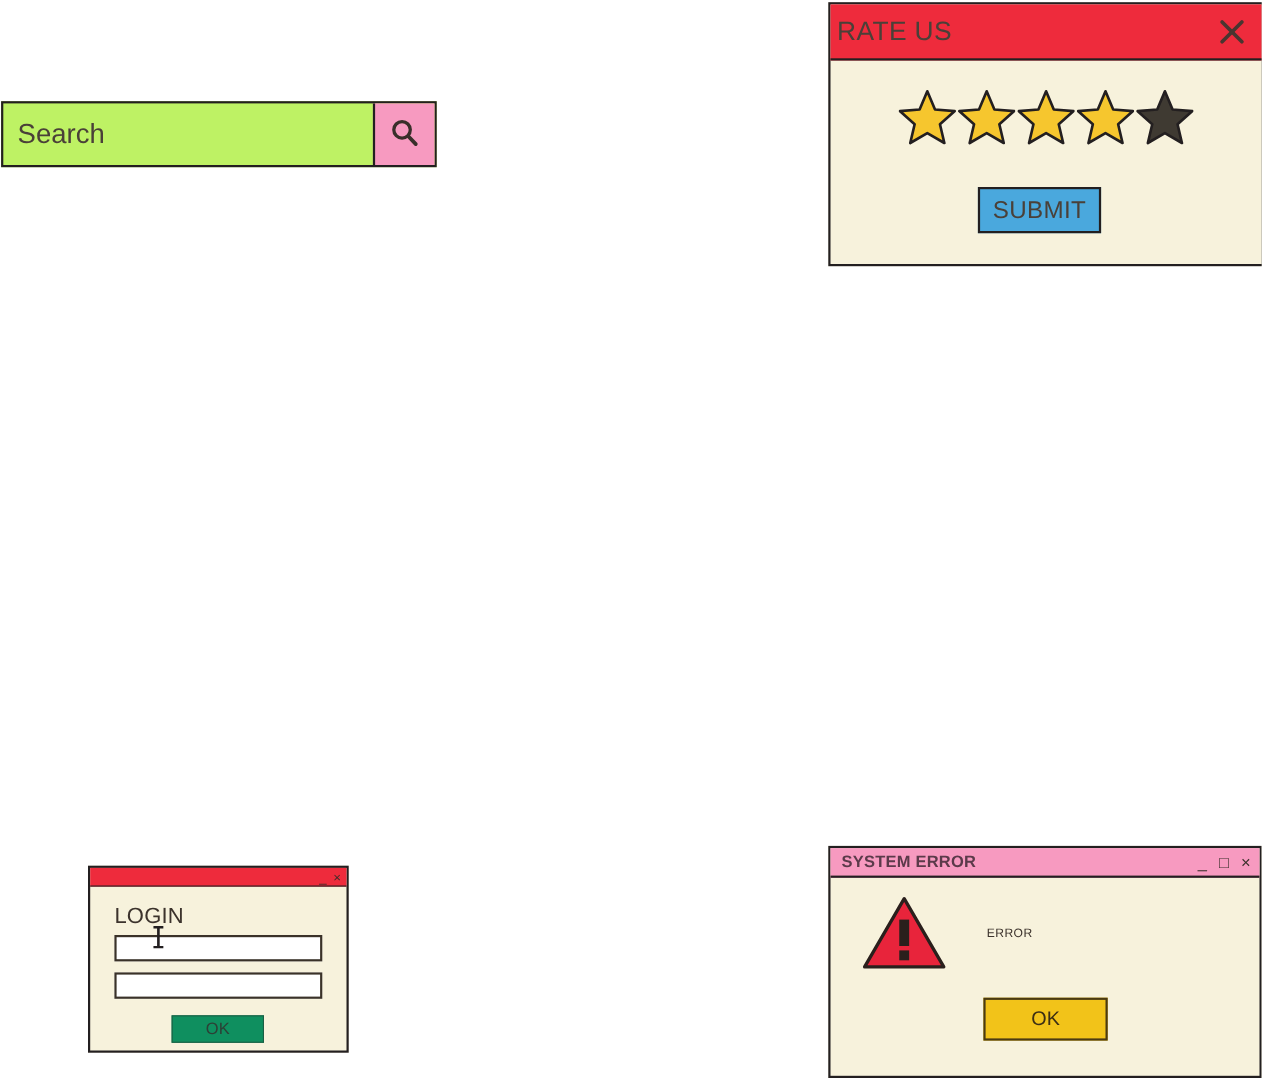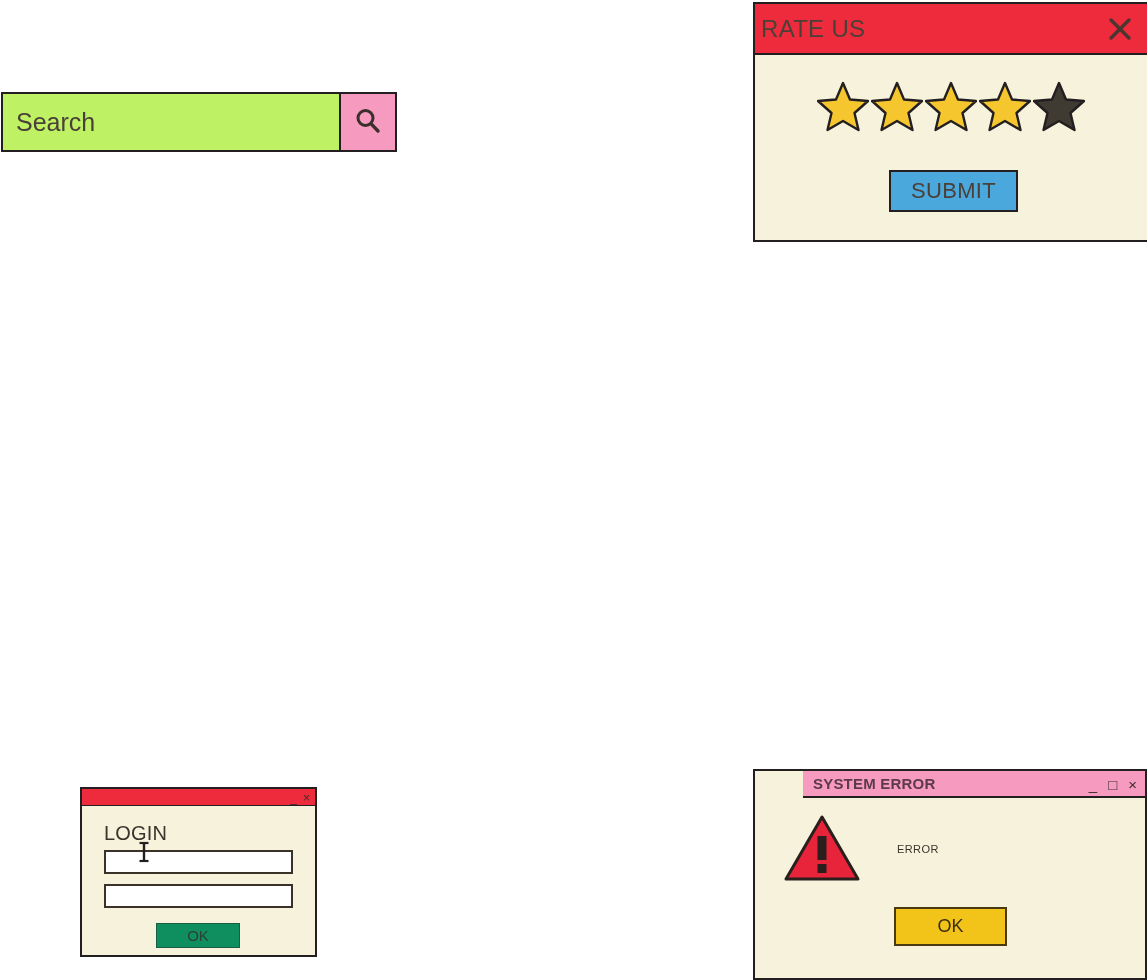--- a/index.html
+++ b/index.html
@@ -108,21 +108,21 @@
     top: 76px;
     display: flex;
     justify-content: center;
     gap: 2px;
   }
   .star { cursor: pointer; display: block; }
   #submit-btn {
     position: absolute;
     left: 134px;
     top: 166px;
-    width: 129px;
+    width: 112px;
     height: 42px;
     box-sizing: border-box;
     background: #4aa8dd;
     border: 2px solid #231f20;
     color: #4a4038;
     font-family: "Liberation Sans", sans-serif;
     font-size: 22px;
     letter-spacing: .3px;
     cursor: pointer;
     padding: 0;
@@ -196,21 +196,20 @@
     height: 22px;
     pointer-events: none;
   }
 
   
   #system-error {
     left: 753px;
     top: 769px;
     width: 394px;
     height: 211px;
-    padding-left: 48px;
   }
   #sys-err-titlebar {
     height: 27px;
     background: #f79ac0;
     border-bottom: 2px solid #231f20;
     padding: 0 10px;
   }
   #sys-err-titlebar .titlebar-text {
     font-size: 15px;
     font-weight: bold;

